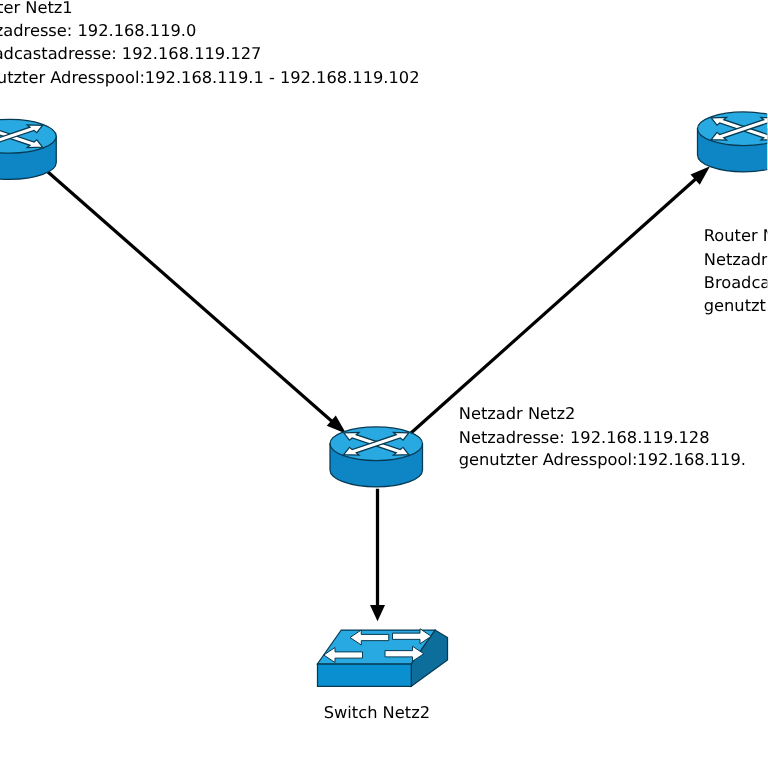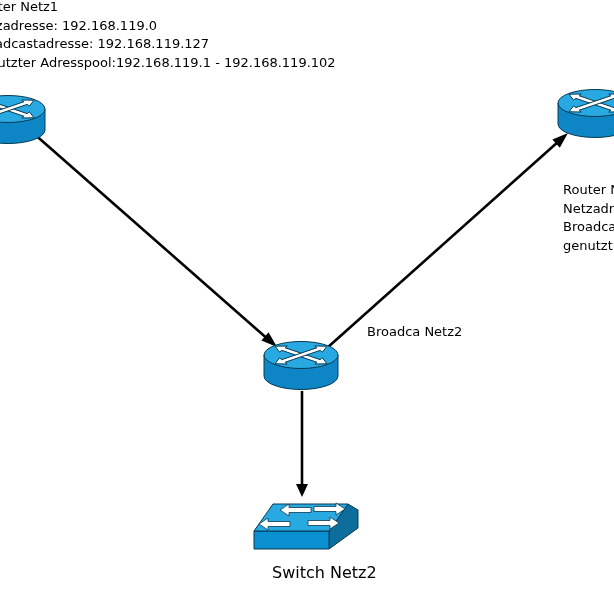--- a/index.html
+++ b/index.html
@@ -25,22 +25,22 @@
   .textblock{
     position:absolute;
     font-size:13px;
     line-height:18.6px;
     color:var(--text);
     white-space:nowrap;
   }
   .switch-caption{
     position:absolute;
     left:252px;top:563px;width:92px;
-    font-size:16px;color:var(--text);
-    text-align:right;white-space:nowrap;margin-left:20px;
+    font-size:13px;color:var(--text);
+    text-align:right;white-space:nowrap;
   }
   .edge-line{stroke:var(--connector);stroke-width:2.6;}
   .edge-head{fill:var(--connector);stroke:none;}
   .dev-outline{stroke:var(--outline);stroke-width:1;}
 </style>
 </head>
 <body>
 
 <div class="stage">
 
@@ -100,18 +100,20 @@
   </div>
 
   <div class="textblock" style="left:563px;top:181px">
     <div>Router N</div>
     <div>Netzadr</div>
     <div>Broadca</div>
     <div>genutzt</div>
   </div>
 
   <div class="textblock" style="left:367px;top:323px">
-    <div>Broadca Netz2</div>
+    <div>Netzadr Netz2</div>
+    <div>Netzadresse: 192.168.119.128</div>
+    <div>genutzter Adresspool:192.168.119.</div>
   </div>
 
   <div class="switch-caption">Switch Netz2</div>
 
 </div>
 
 </body></html>

